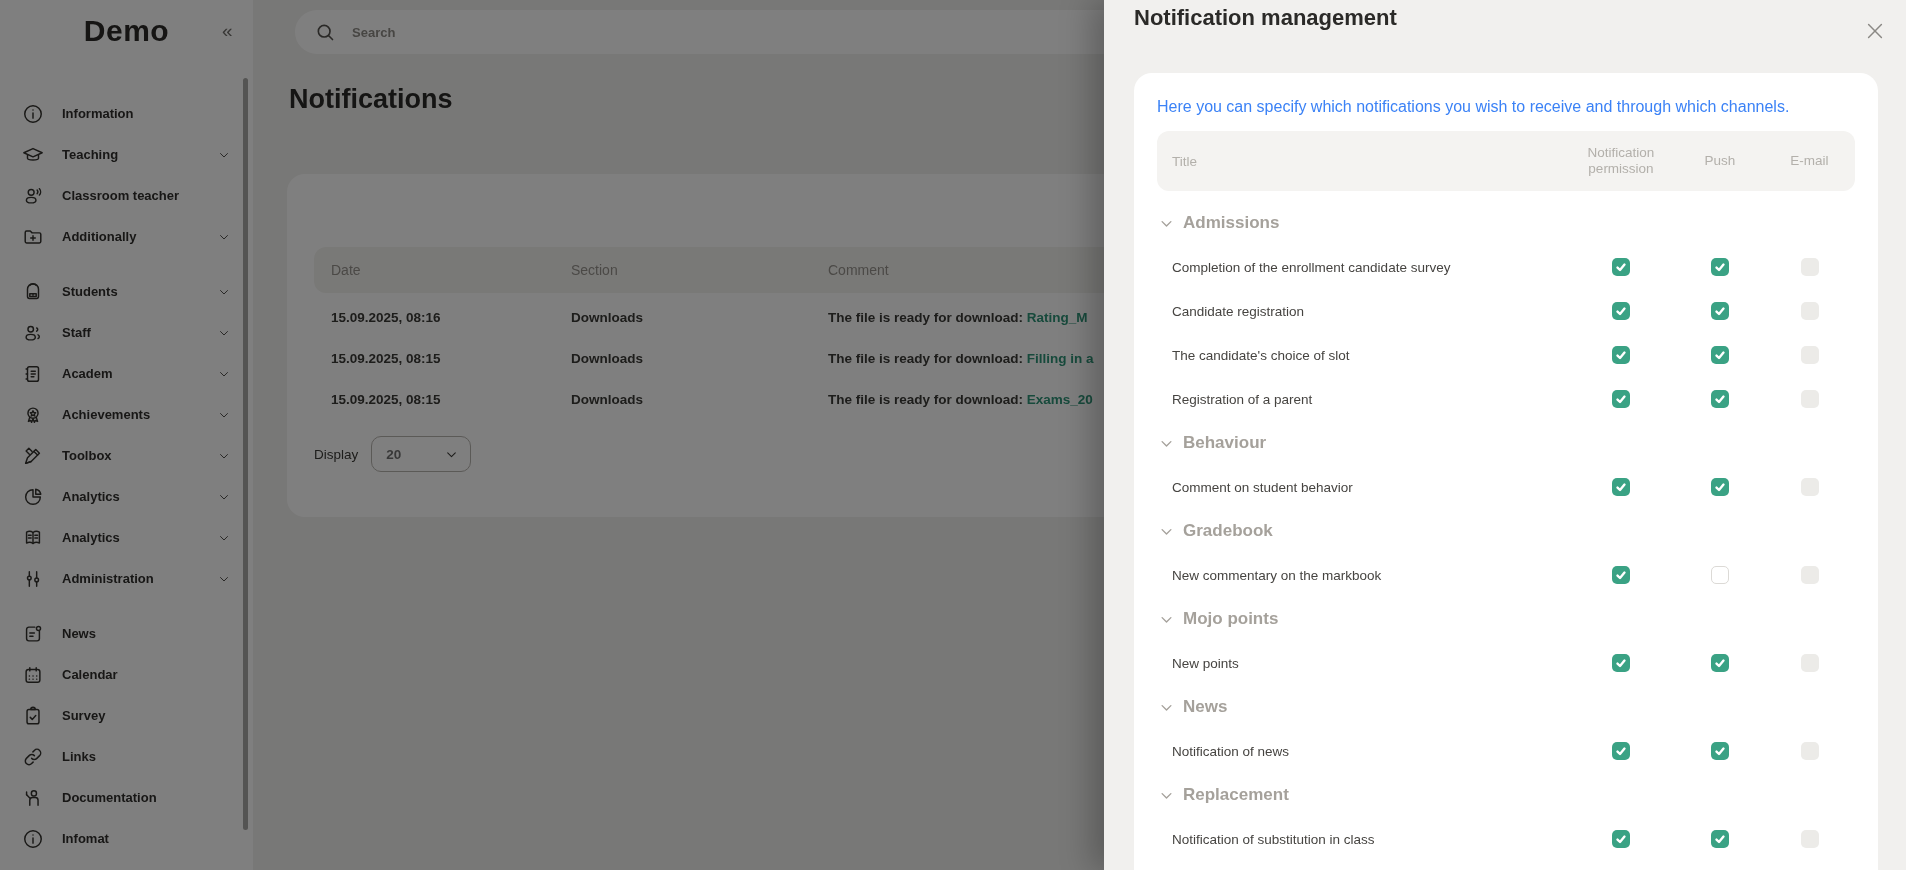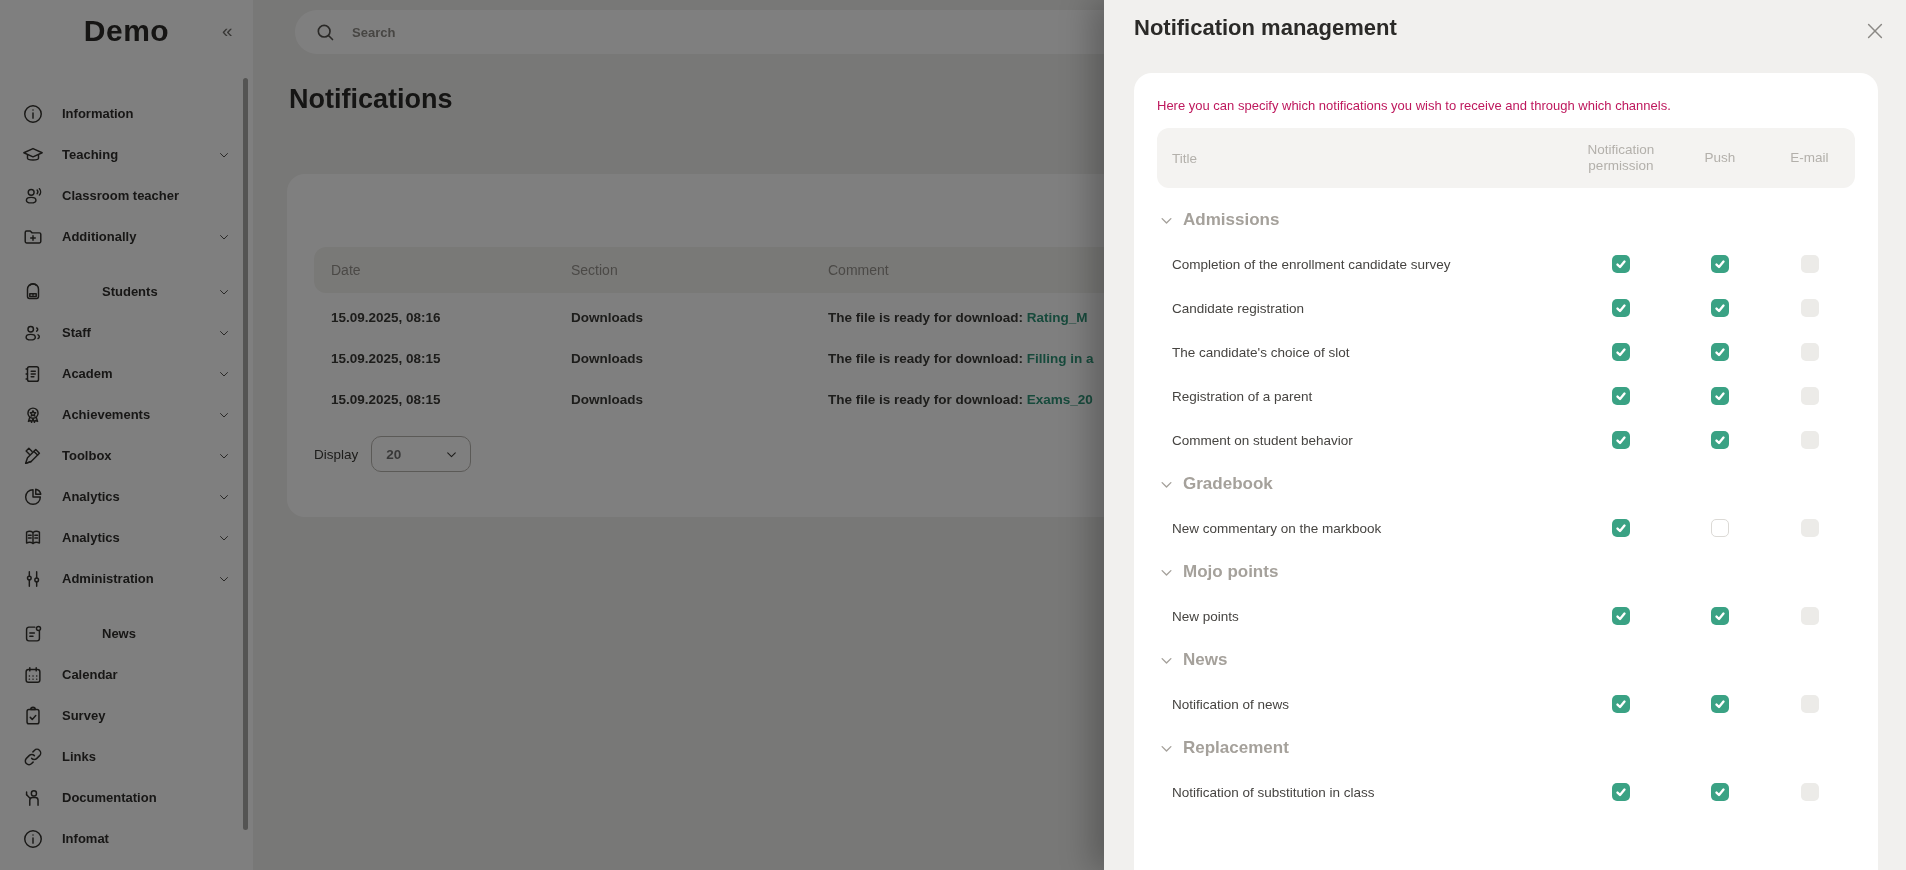--- a/index.html
+++ b/index.html
@@ -8,21 +8,21 @@
 
   
   .sidebar { position:absolute; left:0; top:0; width:253px; height:870px; background:#ffffff; z-index:1; }
   .logo { position:absolute; left:0; top:14px; width:253px; text-align:center;
           font-size:30px; font-weight:700; color:#2c2b29; letter-spacing:.5px; }
   .collapse-btn { position:absolute; left:222px; top:20px; font-size:19px; color:#6f6d6a; cursor:pointer; }
   .side-scrollbar { position:absolute; left:243px; top:78px; width:5px; height:752px;
                     background:#a9a8a6; border-radius:3px; }
   .nav { position:absolute; top:93px; left:0; width:240px; }
   .nav-item { height:41px; display:flex; align-items:center; padding:0 10px 0 20px; cursor:pointer; }
-  .nav-item.gap { margin-top:14px;gap:40px; }
+  .nav-item.gap { margin-top:14px; }
   .nav-icon { width:26px; height:26px; margin-right:16px; display:flex; align-items:center; justify-content:center; color:#34332f; }
   .nav-icon svg { width:22px; height:22px; stroke:#34332f; fill:none; stroke-width:1.6; stroke-linecap:round; stroke-linejoin:round; }
   .nav-label { flex:1; font-size:13px; font-weight:700; color:#302f2d; white-space:nowrap; }
   .nav-chevron { width:12px; height:12px; stroke:#55534f; fill:none; stroke-width:2; stroke-linecap:round; stroke-linejoin:round; }
 
   
   .main { position:absolute; left:253px; top:0; width:1653px; height:870px; background:#f1f0ee; z-index:1; }
   .search-pill { position:absolute; left:42px; top:10px; width:840px; height:44px; background:#ffffff;
                  border-radius:22px; display:flex; align-items:center; padding:0 20px; }
   .search-pill svg { width:20px; height:20px; stroke:#55534f; fill:none; stroke-width:2; stroke-linecap:round; }
@@ -43,26 +43,26 @@
                     background:#fff; display:flex; align-items:center; padding:0 12px 0 14px; cursor:pointer; }
   .display-value { flex:1; font-size:13.5px; font-weight:700; color:#737373; }
   .display-select svg { width:13px; height:13px; stroke:#3b3a37; fill:none; stroke-width:2; stroke-linecap:round; stroke-linejoin:round; }
 
   
   .dim-overlay { position:absolute; left:0; top:0; width:1104px; height:870px; background:rgba(0,0,0,0.5); z-index:5; }
 
   
   .drawer { position:absolute; left:1104px; top:0; width:802px; height:870px; background:#f1f0ee; z-index:10;
             box-shadow:-12px 0 30px rgba(0,0,0,0.25); }
-  .drawer-title { position:absolute; left:30px; top:15px; font-size:22px; font-weight:700; color:#2b2a28; }
+  .drawer-title { position:absolute; left:30px; top:5px; font-size:22px; font-weight:700; color:#2b2a28; }
   .drawer-close { position:absolute; right:20px; top:20px; width:22px; height:22px; cursor:pointer; }
   .drawer-close svg { width:22px; height:22px; stroke:#8b8985; fill:none; stroke-width:1.6; stroke-linecap:round; }
   .drawer-card { position:absolute; left:30px; top:73px; width:744px; height:797px; background:#ffffff;
                  border-radius:18px 18px 0 0; padding:25px 23px 0; overflow:hidden; }
-  .drawer-desc { font-size:13px; color:#be185d; }
+  .drawer-desc { font-size:16px; color:#3b82f6; }
   .perm-head { margin-top:15px; height:60px; background:#f4f3f1; border-radius:12px;
                display:flex; align-items:center; font-size:13.5px; color:#b3b0ab; }
   .pc-title { flex:1; padding-left:15px; }
   .pc-col { width:110px; text-align:center; line-height:1.15; }
   .pc-col.w-push { width:88px; }
   .pc-col.w-email { width:91px; }
   .perm-body { margin-top:10px; }
   .section-head { height:44px; display:flex; align-items:center; padding-left:2px; cursor:pointer; }
   .section-head svg { width:15px; height:15px; stroke:#a5a19b; fill:none; stroke-width:2.2; stroke-linecap:round; stroke-linejoin:round; }
   .section-name { margin-left:9px; font-size:17px; font-weight:700; color:#a5a19b; }
@@ -467,96 +467,76 @@
               <span class="cb cb-on">
                 <svg viewBox="0 0 12 12">
                   <polyline points="2.5,6.6 5,9 9.5,3.6"></polyline>
                 </svg>
               </span>
             </div>
     <div class="pr-col w-email">
               <span class="cb cb-muted"></span>
             </div>
   </div>
-          <div class="perm-row">
-    <div class="pr-label">Comment on student behavior</div>
-    <div class="pr-col">
-              <span class="cb cb-on">
-                <svg viewBox="0 0 12 12">
-                  <polyline points="2.5,6.6 5,9 9.5,3.6"></polyline>
-                </svg>
-              </span>
-            </div>
-    <div class="pr-col w-push">
-              <span class="cb cb-on">
-                <svg viewBox="0 0 12 12">
-                  <polyline points="2.5,6.6 5,9 9.5,3.6"></polyline>
-                </svg>
-              </span>
-            </div>
-    <div class="pr-col w-email">
-              <span class="cb cb-muted"></span>
-            </div>
-  </div>
           <div class="section-head">
     <svg viewBox="0 0 24 24">
               <polyline points="5,9 12,16 19,9"></polyline>
             </svg>
-    <span class="section-name">Gradebook</span>
-  </div>
-          <div class="perm-row">
-    <div class="pr-label">New commentary on the markbook</div>
-    <div class="pr-col">
-              <span class="cb cb-on">
-                <svg viewBox="0 0 12 12">
-                  <polyline points="2.5,6.6 5,9 9.5,3.6"></polyline>
-                </svg>
-              </span>
-            </div>
-    <div class="pr-col w-push">
-              <span class="cb cb-off"></span>
+    <span class="section-name">Behaviour</span>
+  </div>
+          <div class="perm-row">
+    <div class="pr-label">Comment on student behavior</div>
+    <div class="pr-col">
+              <span class="cb cb-on">
+                <svg viewBox="0 0 12 12">
+                  <polyline points="2.5,6.6 5,9 9.5,3.6"></polyline>
+                </svg>
+              </span>
+            </div>
+    <div class="pr-col w-push">
+              <span class="cb cb-on">
+                <svg viewBox="0 0 12 12">
+                  <polyline points="2.5,6.6 5,9 9.5,3.6"></polyline>
+                </svg>
+              </span>
             </div>
     <div class="pr-col w-email">
               <span class="cb cb-muted"></span>
             </div>
   </div>
           <div class="section-head">
     <svg viewBox="0 0 24 24">
               <polyline points="5,9 12,16 19,9"></polyline>
             </svg>
-    <span class="section-name">Mojo points</span>
-  </div>
-          <div class="perm-row">
-    <div class="pr-label">New points</div>
-    <div class="pr-col">
-              <span class="cb cb-on">
-                <svg viewBox="0 0 12 12">
-                  <polyline points="2.5,6.6 5,9 9.5,3.6"></polyline>
-                </svg>
-              </span>
-            </div>
-    <div class="pr-col w-push">
-              <span class="cb cb-on">
-                <svg viewBox="0 0 12 12">
-                  <polyline points="2.5,6.6 5,9 9.5,3.6"></polyline>
-                </svg>
-              </span>
+    <span class="section-name">Gradebook</span>
+  </div>
+          <div class="perm-row">
+    <div class="pr-label">New commentary on the markbook</div>
+    <div class="pr-col">
+              <span class="cb cb-on">
+                <svg viewBox="0 0 12 12">
+                  <polyline points="2.5,6.6 5,9 9.5,3.6"></polyline>
+                </svg>
+              </span>
+            </div>
+    <div class="pr-col w-push">
+              <span class="cb cb-off"></span>
             </div>
     <div class="pr-col w-email">
               <span class="cb cb-muted"></span>
             </div>
   </div>
           <div class="section-head">
     <svg viewBox="0 0 24 24">
               <polyline points="5,9 12,16 19,9"></polyline>
             </svg>
-    <span class="section-name">News</span>
-  </div>
-          <div class="perm-row">
-    <div class="pr-label">Notification of news</div>
+    <span class="section-name">Mojo points</span>
+  </div>
+          <div class="perm-row">
+    <div class="pr-label">New points</div>
     <div class="pr-col">
               <span class="cb cb-on">
                 <svg viewBox="0 0 12 12">
                   <polyline points="2.5,6.6 5,9 9.5,3.6"></polyline>
                 </svg>
               </span>
             </div>
     <div class="pr-col w-push">
               <span class="cb cb-on">
                 <svg viewBox="0 0 12 12">
@@ -565,20 +545,46 @@
               </span>
             </div>
     <div class="pr-col w-email">
               <span class="cb cb-muted"></span>
             </div>
   </div>
           <div class="section-head">
     <svg viewBox="0 0 24 24">
               <polyline points="5,9 12,16 19,9"></polyline>
             </svg>
+    <span class="section-name">News</span>
+  </div>
+          <div class="perm-row">
+    <div class="pr-label">Notification of news</div>
+    <div class="pr-col">
+              <span class="cb cb-on">
+                <svg viewBox="0 0 12 12">
+                  <polyline points="2.5,6.6 5,9 9.5,3.6"></polyline>
+                </svg>
+              </span>
+            </div>
+    <div class="pr-col w-push">
+              <span class="cb cb-on">
+                <svg viewBox="0 0 12 12">
+                  <polyline points="2.5,6.6 5,9 9.5,3.6"></polyline>
+                </svg>
+              </span>
+            </div>
+    <div class="pr-col w-email">
+              <span class="cb cb-muted"></span>
+            </div>
+  </div>
+          <div class="section-head">
+    <svg viewBox="0 0 24 24">
+              <polyline points="5,9 12,16 19,9"></polyline>
+            </svg>
     <span class="section-name">Replacement</span>
   </div>
           <div class="perm-row">
     <div class="pr-label">Notification of substitution in class</div>
     <div class="pr-col">
               <span class="cb cb-on">
                 <svg viewBox="0 0 12 12">
                   <polyline points="2.5,6.6 5,9 9.5,3.6"></polyline>
                 </svg>
               </span>

